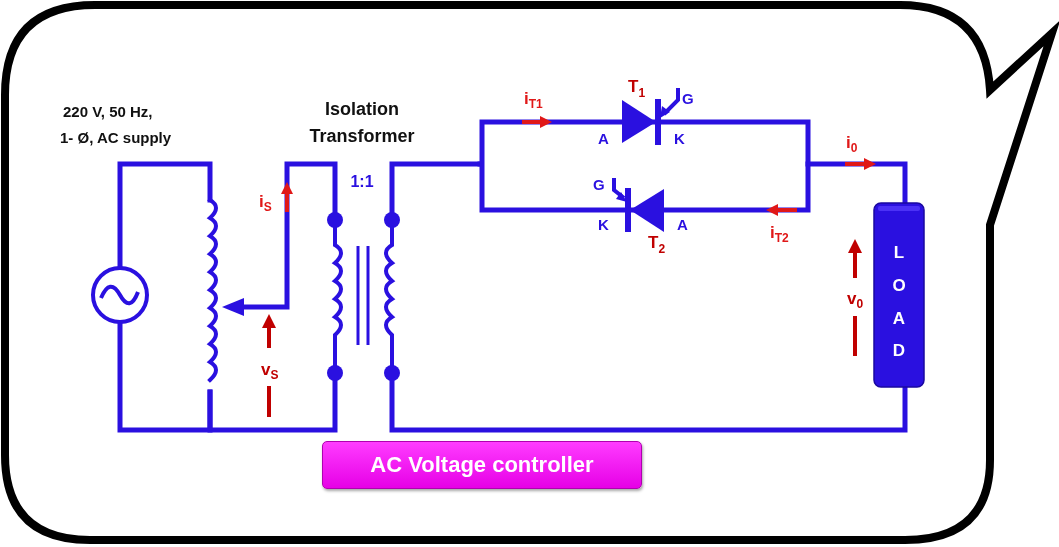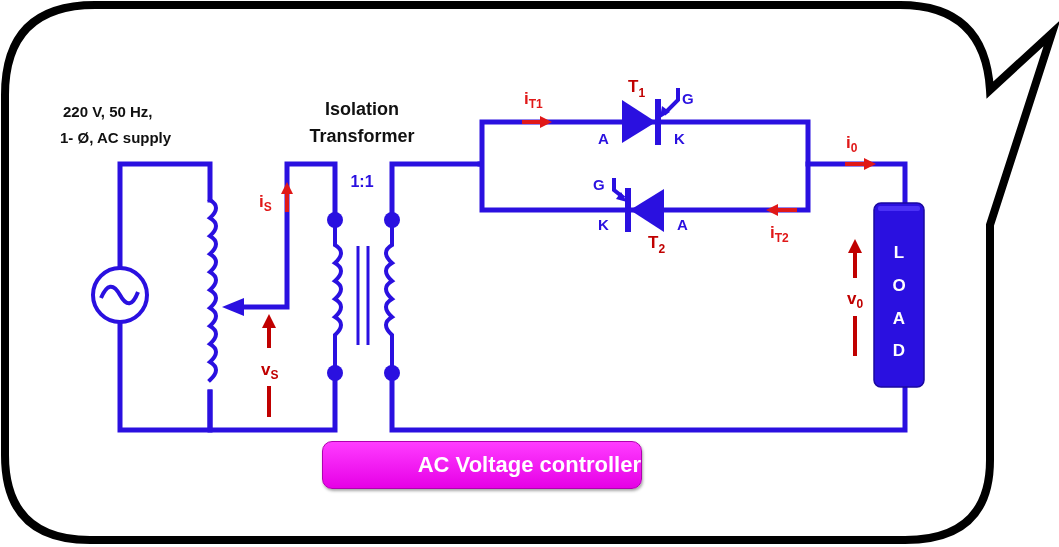--- a/index.html
+++ b/index.html
@@ -9,23 +9,23 @@
   .blk { fill: #111111; font-size: 15px; }
   .title { fill: #111111; font-size: 18px; }
   .blue { fill: #2a10e0; font-size: 15px; }
   .red { fill: #e01818; font-size: 17px; }
   .dred { fill: #c00000; font-size: 17px; }
   .sub { font-size: 12px; }
   .wire { stroke: #2a10e0; stroke-width: 5; fill: none; stroke-linejoin: miter; stroke-linecap: square; }
   .caption-box {
     position: absolute; left: 322px; top: 441px; width: 318px; height: 46px;
     background: linear-gradient(#ff3cff, #e600e6);
-    border: 1px solid #b000b0; border-radius: 10px;
+    border: 1px solid #b000b0; border-radius: 5px;
     box-shadow: 1px 2px 3px rgba(0,0,0,0.35);
-    display: flex; align-items: center; justify-content: flex-end;
+    display: flex; align-items: center; justify-content: center;
   }
   .caption-text { color: #ffffff; font-weight: bold; font-size: 22px; font-family: "Liberation Sans", sans-serif; }
   .load-letter { fill: #ffffff; font-size: 17px; font-weight: bold; }
 </style>
 </head>
 <body>
 
 <svg width="1059" height="547" viewBox="0 0 1059 547">
 
   <path d="M 95 5 L 900 5 Q 985 5 990 90 L 1052 33 L 990 225 L 990 460 Q 990 540 905 540 L 90 540 Q 5 540 5 455 L 5 95 Q 5 5 95 5 Z" fill="#ffffff" stroke="#000000" stroke-width="8" stroke-linejoin="miter"></path>

